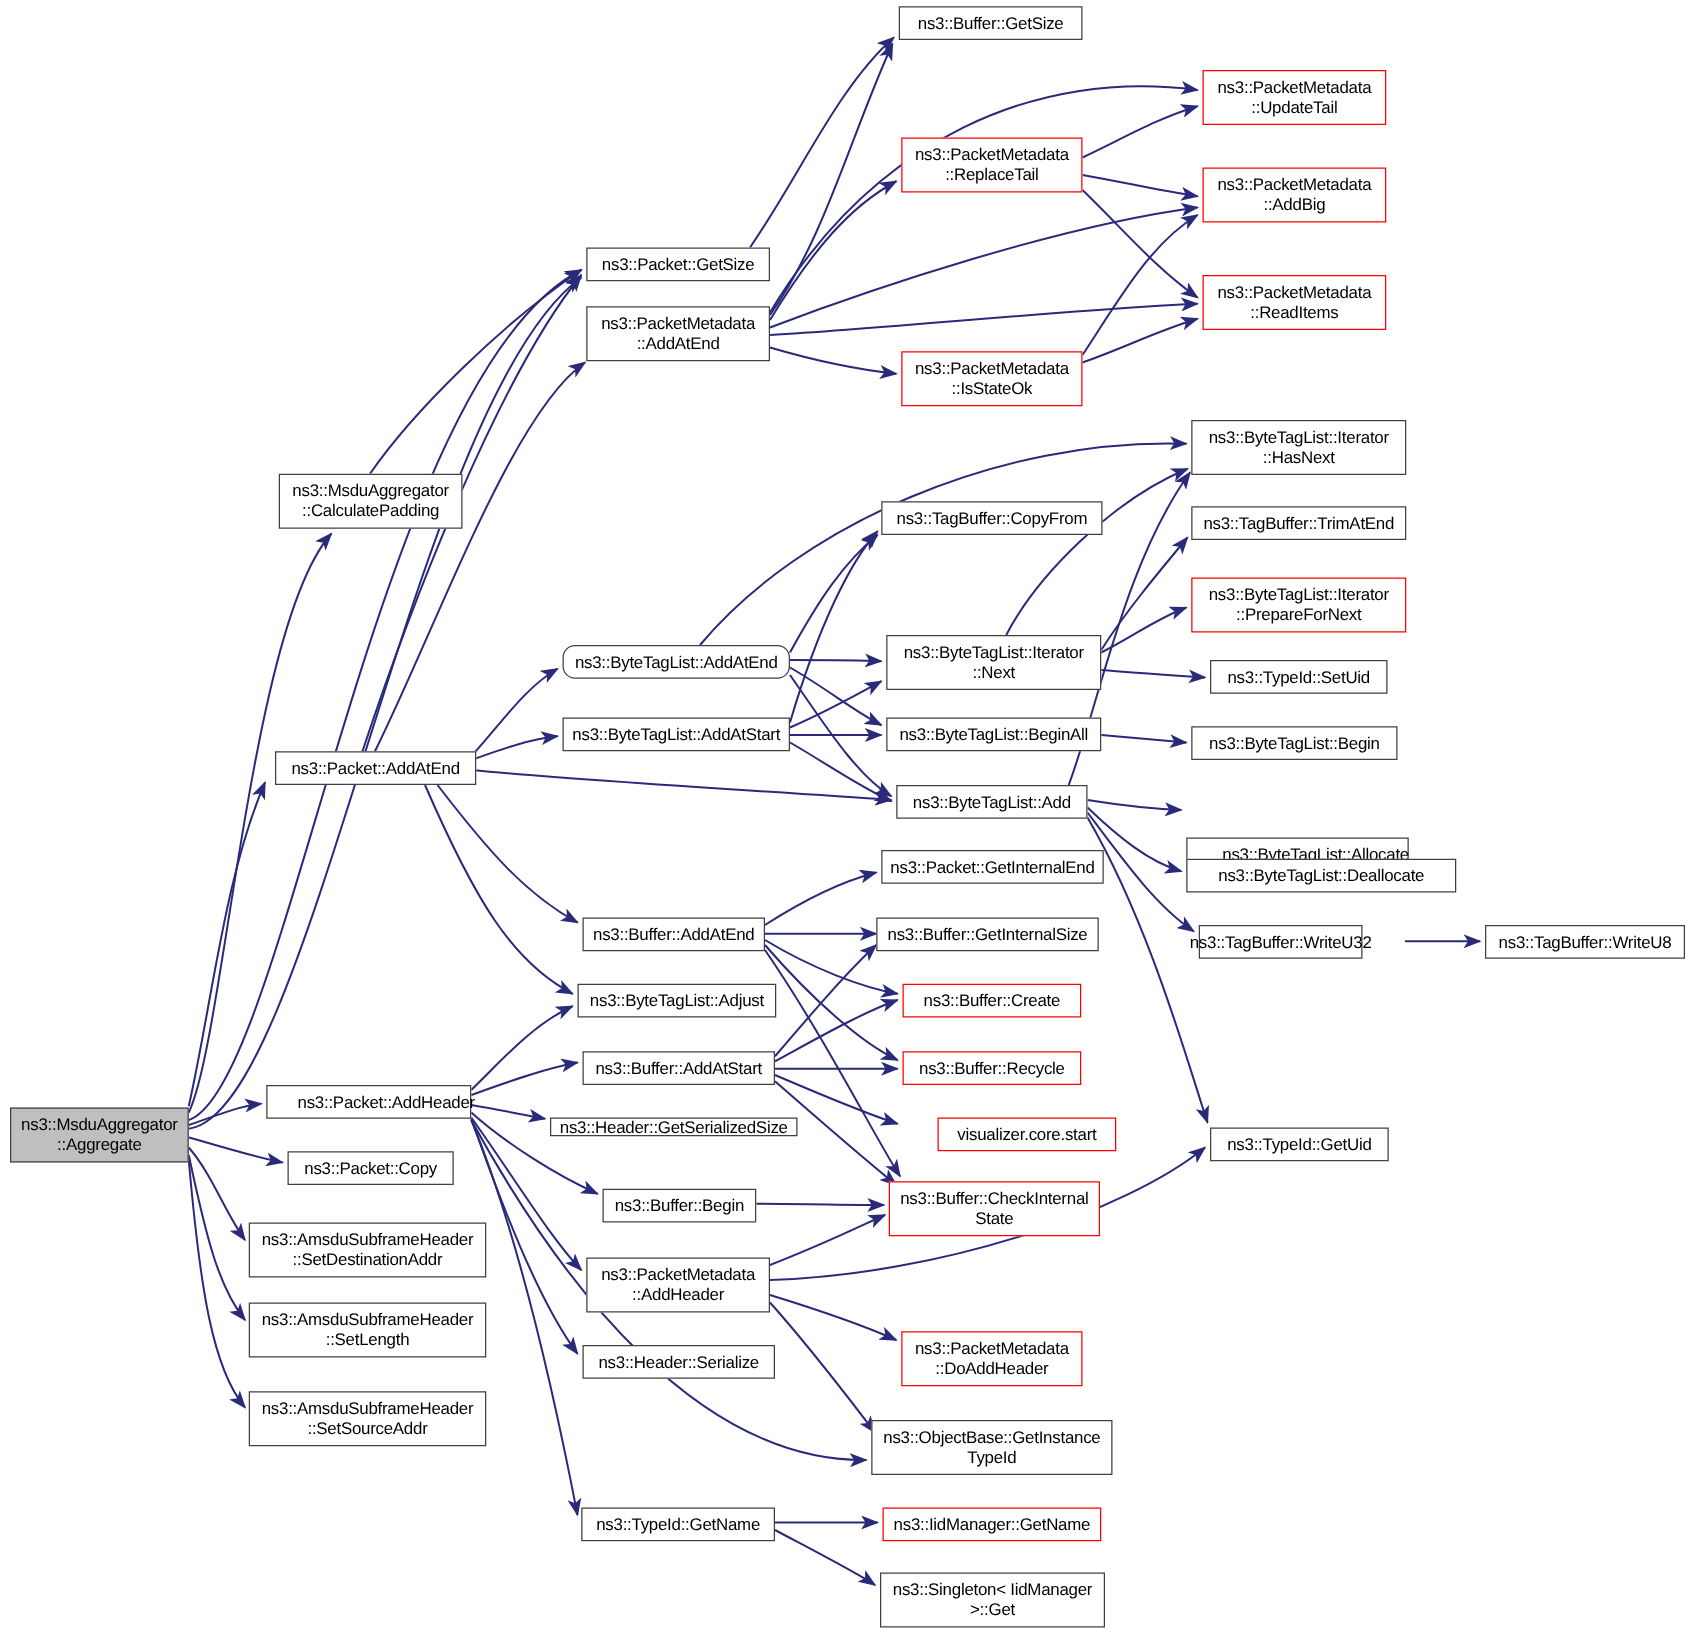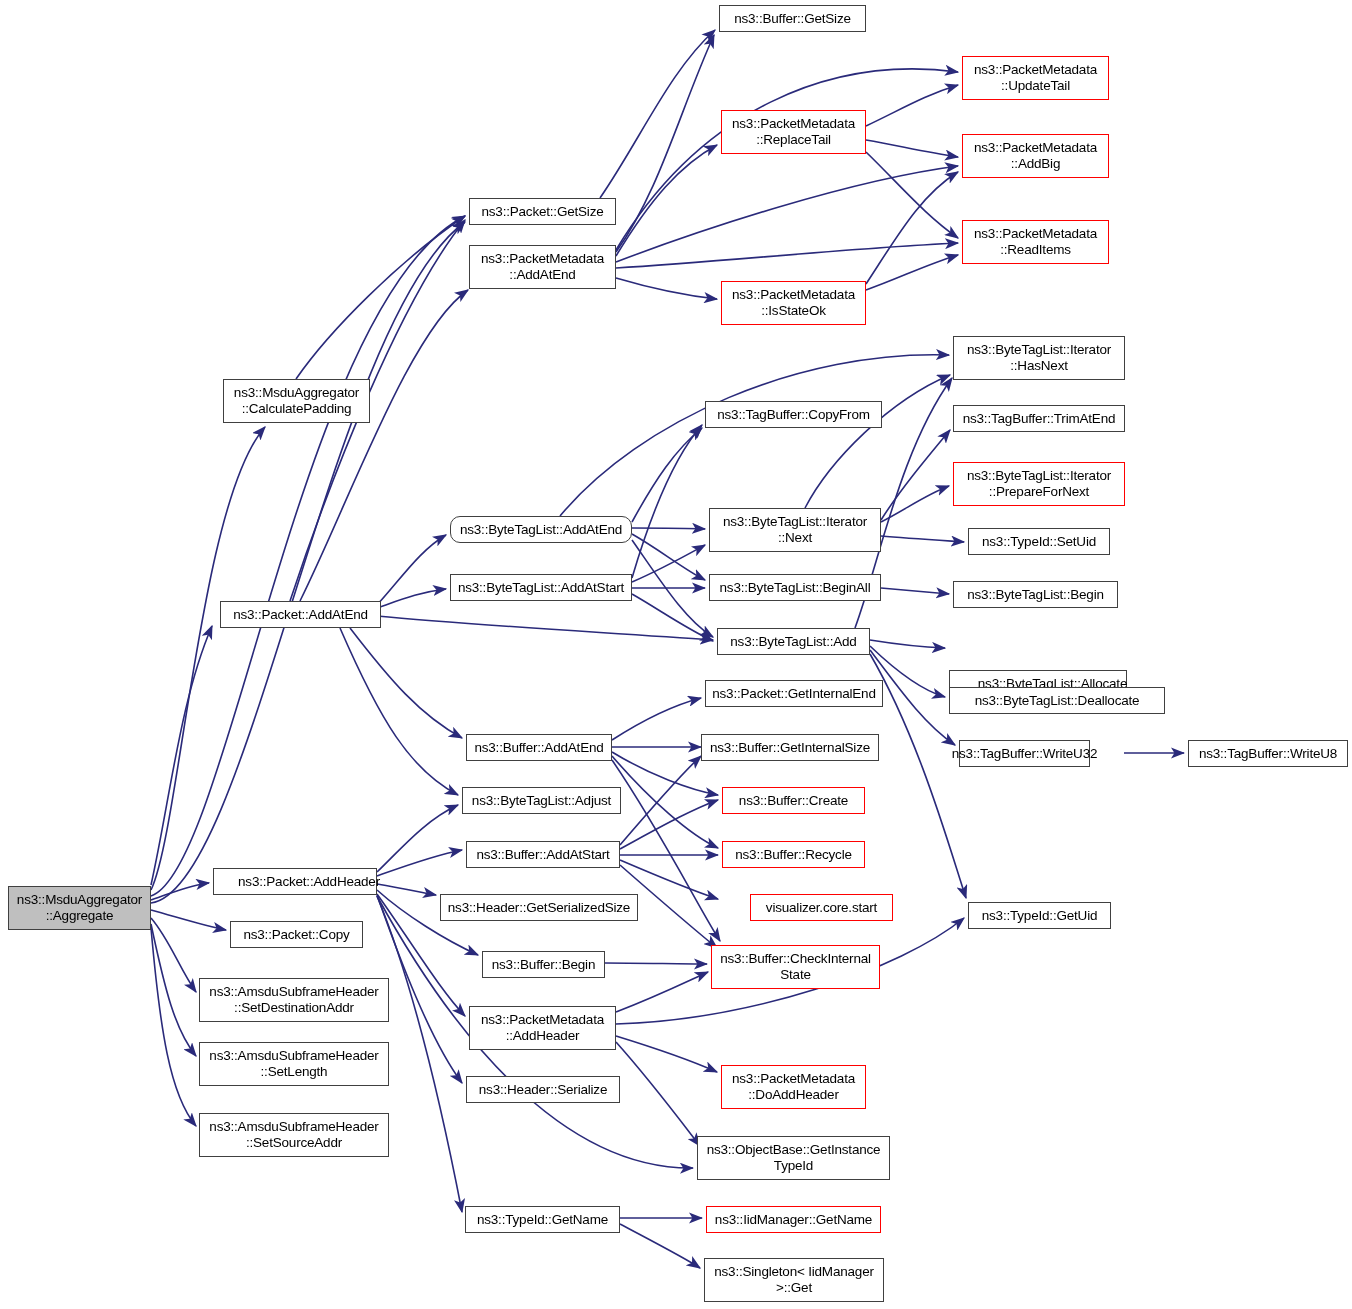--- a/index.html
+++ b/index.html
@@ -142,21 +142,21 @@
       <div class="node" style="left: 949px; top: 687px; width: 216px; height: 27px;">ns3::ByteTagList::Deallocate</div>
       <div class="node" style="left: 466px; top: 734px; width: 146px; height: 27px;">ns3::Buffer::AddAtEnd</div>
       <div class="node" style="left: 701px; top: 734px; width: 178px; height: 27px;">ns3::Buffer::GetInternalSize</div>
       <div class="node" style="left: 959px; top: 740px; width: 131px; height: 27px;">ns3::TagBuffer::WriteU32</div>
       <div class="node" style="left: 1188px; top: 740px; width: 160px; height: 27px;">ns3::TagBuffer::WriteU8</div>
       <div class="node" style="left: 462px; top: 787px; width: 159px; height: 27px;">ns3::ByteTagList::Adjust</div>
       <div class="node red" style="left: 722px; top: 787px; width: 143px; height: 27px;">ns3::Buffer::Create</div>
       <div class="node" style="left: 466px; top: 841px; width: 154px; height: 27px;">ns3::Buffer::AddAtStart</div>
       <div class="node red" style="left: 722px; top: 841px; width: 143px; height: 27px;">ns3::Buffer::Recycle</div>
       <div class="node" style="left: 213px; top: 868px; width: 164px; height: 27px; padding-left: 31px;">ns3::Packet::AddHeader</div>
-      <div class="node" style="left: 440px; top: 894px; width: 198px; height: 27px; text-align: center;">ns3::Header::GetSerializedSize</div>
+      <div class="node" style="left: 440px; top: 894px; width: 198px; height: 15px; text-align: center;">ns3::Header::GetSerializedSize</div>
       <div class="node red" style="left: 722px; top: 894px; width: 143px; height: 27px; margin-left: 28px;">visualizer.core.start</div>
       <div class="node" style="left: 230px; top: 921px; width: 133px; height: 27px;">ns3::Packet::Copy</div>
       <div class="node" style="left: 482px; top: 951px; width: 123px; height: 27px;">ns3::Buffer::Begin</div>
       <div class="node red" style="left: 711px; top: 945px; width: 169px; height: 44px;">ns3::Buffer::CheckInternal
 State</div>
       <div class="node" style="left: 199px; top: 978px; width: 190px; height: 44px;">ns3::AmsduSubframeHeader
 ::SetDestinationAddr</div>
       <div class="node" style="left: 968px; top: 902px; width: 143px; height: 27px;">ns3::TypeId::GetUid</div>
       <div class="node" style="left: 469px; top: 1006px; width: 147px; height: 44px;">ns3::PacketMetadata
 ::AddHeader</div>

